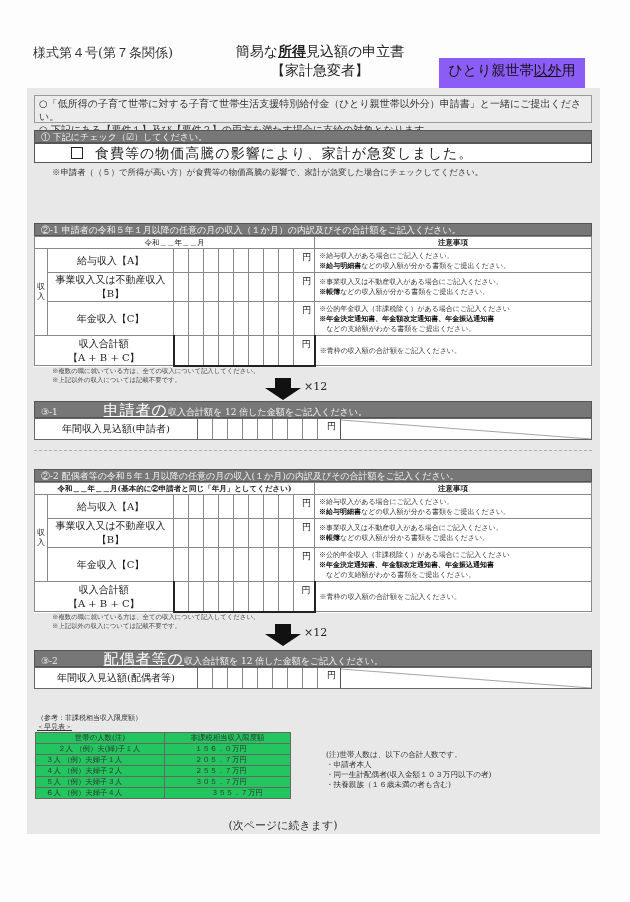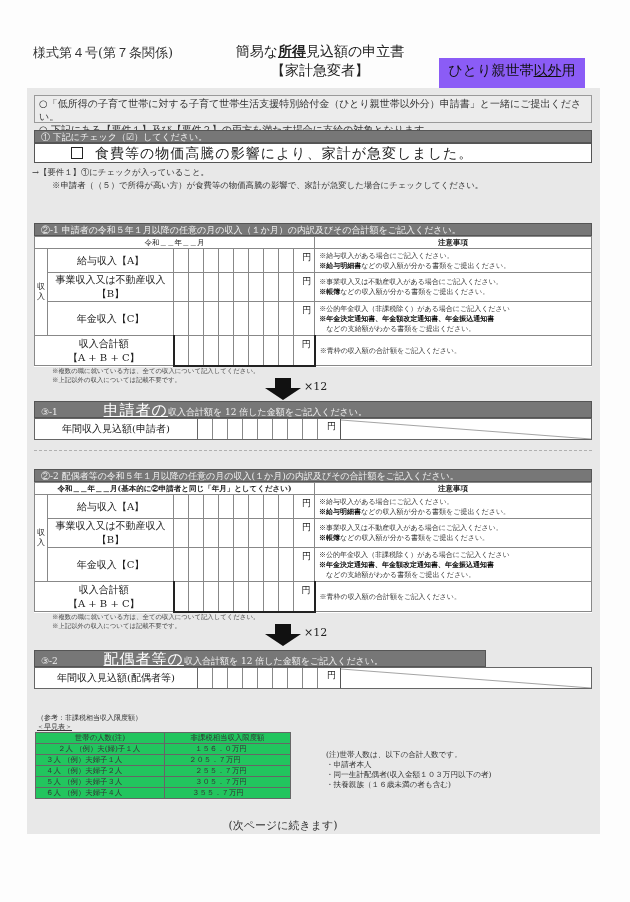--- a/index.html
+++ b/index.html
@@ -71,21 +71,20 @@
   <div>○「低所得の子育て世帯に対する子育て世帯生活支援特別給付金（ひとり親世帯以外分）申請書」と一緒にご提出ください。</div>
   <div>○ 下記にある【要件１】及び【要件２】の両方を満たす場合に支給の対象となります。</div>
 </div>
 
 <div class="abs band check-band">① 下記にチェック（☑）してください。</div>
 <div class="abs check-box-row">
   <span style="position:absolute;left:36px;top:3px;width:12px;height:12px;border:1px solid #222;background:#fff;"></span>
   <span style="padding-left:30px;">食費等の物価高騰の影響により、家計が急変しました。</span>
 </div>
 <div class="abs req-note">
-  <div>→【要件１】①にチェックが入っていること。</div>
   <div class="indent">※申請者（（５）で所得が高い方）が食費等の物価高騰の影響で、家計が急変した場合にチェックしてください。</div>
 </div>
 
 <div class="abs band" style="left:34px;top:223px;width:558px;">②-1 申請者の令和５年１月以降の任意の月の収入（１か月）の内訳及びその合計額をご記入ください。</div>
 <table class="abs inc" style="left:34px;top:236px;width:558px;">
   <colgroup>
       <col style="width:13px">
       <col style="width:126px">
       <col span="8" style="width:15px">
       <col style="width:21px">
@@ -284,21 +283,21 @@
   </table>
 <div class="abs footnote" style="left:52px;top:613px;">
   <div>※複数の職に就いている方は、全ての収入について記入してください。</div>
   <div>※上記以外の収入については記載不要です。</div>
 </div>
 <svg class="abs arrow" style="left:265px;top:624px;" viewBox="0 0 36 22">
     <polygon points="10,0 26,0 26,10 36,10 18,22 0,10 10,10" fill="#111"></polygon>
   </svg>
 <div class="abs times" style="left:304px;top:626px;">×12</div>
 
-<div class="abs band" style="left:34px;top:650px;width:452px;height:17px;line-height:16px;"><span>③-2</span>&nbsp;&nbsp;<span class="big">配偶者等の</span><span>収入合計額を 12 倍した金額をご記入ください。</span></div>
+<div class="abs band" style="left:34px;top:650px;width:558px;height:17px;line-height:16px;"><span>③-2</span>&nbsp;&nbsp;<span class="big">配偶者等の</span><span>収入合計額を 12 倍した金額をご記入ください。</span></div>
 <div class="abs yr-row" style="left:34px;top:667px;width:558px;">
   <div class="yr-label">年間収入見込額(配偶者等)</div>
   <div class="yr-cell"></div>
     <div class="yr-cell"></div>
     <div class="yr-cell"></div>
     <div class="yr-cell"></div>
     <div class="yr-cell"></div>
     <div class="yr-cell"></div>
     <div class="yr-cell"></div>
     <div class="yr-cell"></div>
@@ -321,33 +320,33 @@
       <tr>
     <td style="text-align:center;">世帯の人数(注)</td>
     <td style="text-align:center;">非課税相当収入限度額</td>
   </tr>
   <tr>
         <td style="padding-left:22px;">２人 （例）夫(婦)子１人</td>
         <td style="padding-left:30px;">１５６．０万円</td>
       </tr>
   <tr>
         <td style="padding-left:10px;">３人 （例）夫婦子１人</td>
-        <td style="padding-left:24px;">２０５．７万円</td>
+        <td style="padding-left:30px;">２０５．７万円</td>
       </tr>
   <tr>
         <td style="padding-left:10px;">４人 （例）夫婦子２人</td>
         <td style="padding-left:30px;">２５５．７万円</td>
       </tr>
   <tr>
         <td style="padding-left:10px;">５人 （例）夫婦子３人</td>
         <td style="padding-left:30px;">３０５．７万円</td>
       </tr>
   <tr>
         <td style="padding-left:10px;">６人 （例）夫婦子４人</td>
-        <td style="padding-left:27px;">３５５．７万円</td>
+        <td style="padding-left:46px;">３５５．７万円</td>
       </tr>
 </tbody>
   </table>
 <div class="abs ref-note">
   <div>(注)世帯人数は、以下の合計人数です。</div>
   <div>・申請者本人</div>
   <div>・同一生計配偶者(収入金額１０３万円以下の者)</div>
   <div>・扶養親族（１６歳未満の者も含む)</div>
 </div>
 

